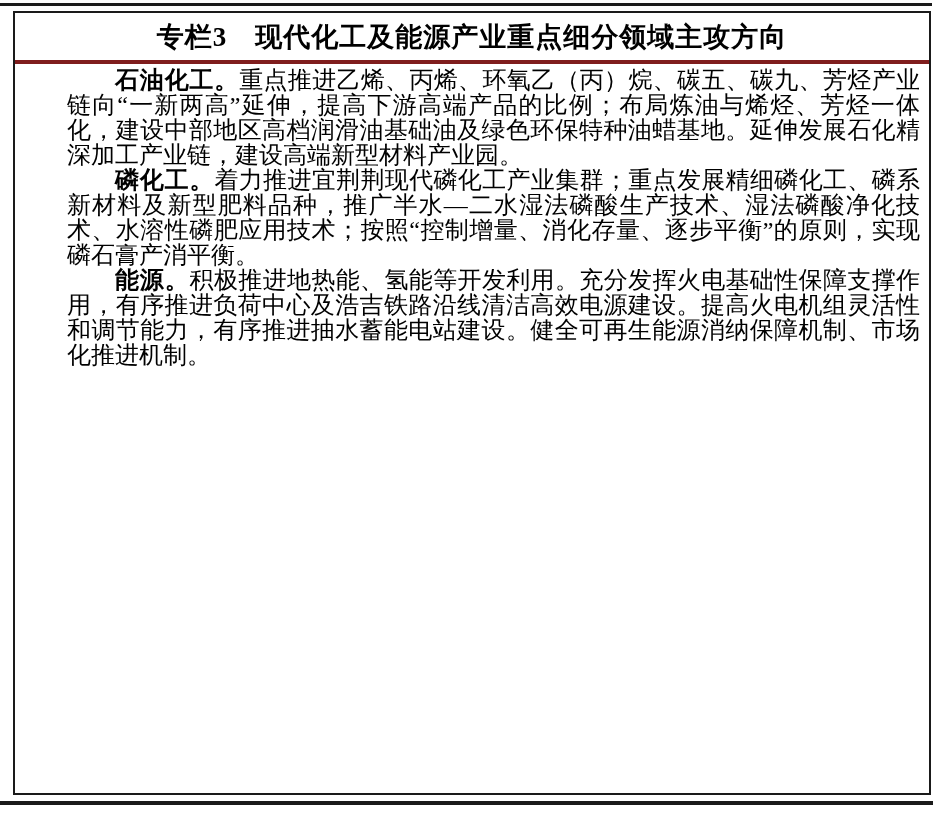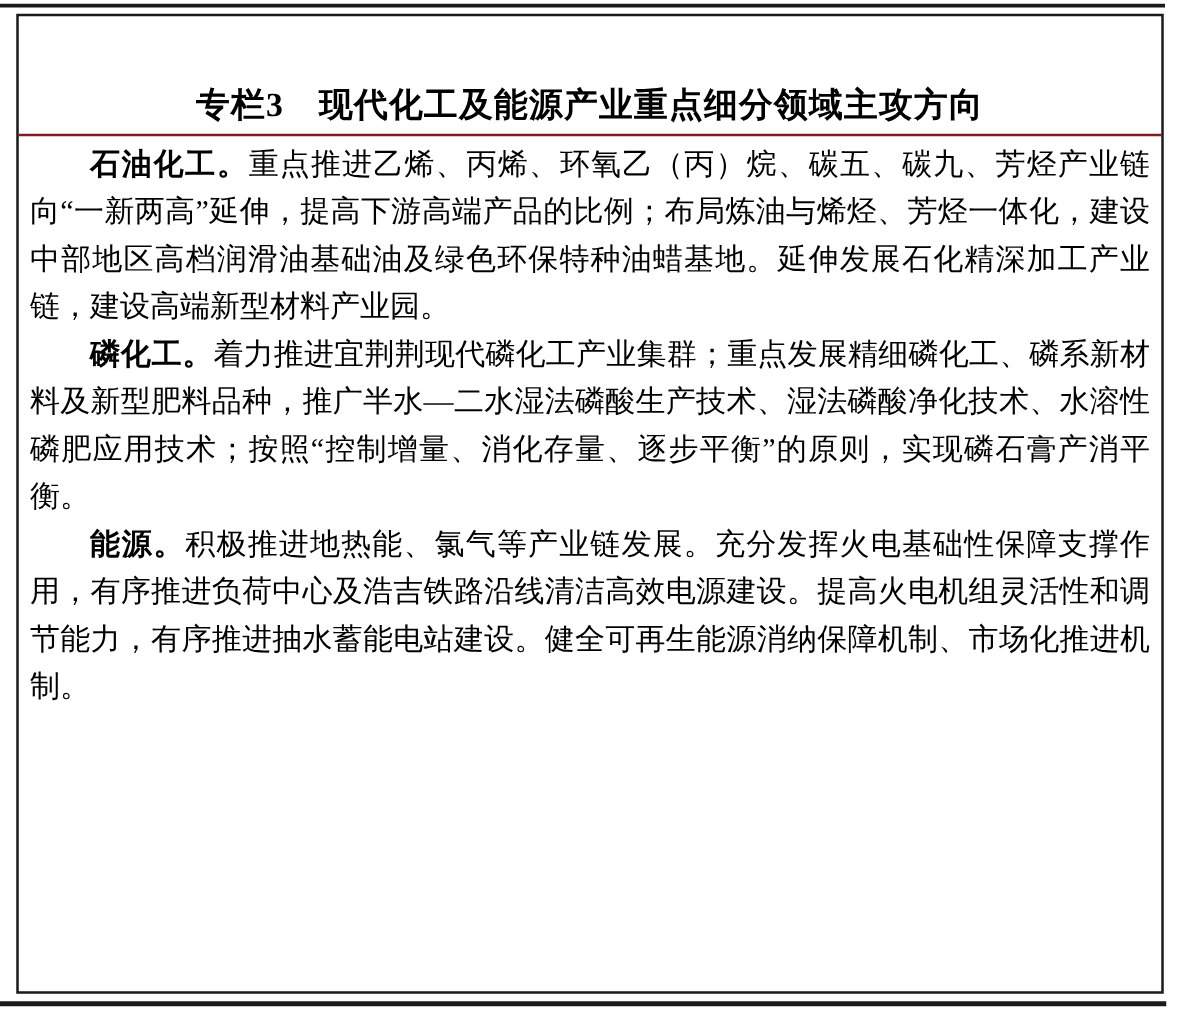--- a/index.html
+++ b/index.html
@@ -20,38 +20,38 @@
   .panel {
     position: absolute;
     left: 13px; top: 11px;
     width: 914px; height: 780px;
     border: 2px solid #1a1a1a;
     background: #ffffff;
     box-sizing: content-box;
   }
   .title-row {
     height: 47px;
-    border-bottom: 2px solid #7f1d1d;
+    border-bottom: 4px solid #7f1d1d;
     display: flex;
     align-items: center;
     justify-content: center;
-    margin-top: 47px;
   }
   .title-row span {
     font-size: 27px;
     font-weight: 700;
     letter-spacing: 1px;
     white-space: nowrap;
   }
   .panel-body {
     padding: 4px 9px 0 9px;
     font-size: 24px;
-    line-height: 38px;
+    line-height: 25px;
     text-align: justify;
     text-justify: inter-character;
+    margin-left: 43px;
   }
   .para {
     margin: 0;
     text-indent: 2em;
   }
   .para .lead {
     font-weight: 700;
     letter-spacing: 0.5px;
   }
 </style>
@@ -60,17 +60,17 @@
 
 <div class="rule top"></div>
 
 <div class="panel">
   <div class="title-row">
     <span>专栏3　现代化工及能源产业重点细分领域主攻方向</span>
   </div>
   <div class="panel-body">
     <p class="para"><span class="lead">石油化工。</span><span>重点推进乙烯、丙烯、环氧乙（丙）烷、碳五、碳九、芳烃产业链向“一新两高”延伸，提高下游高端产品的比例；布局炼油与烯烃、芳烃一体化，建设中部地区高档润滑油基础油及绿色环保特种油蜡基地。延伸发展石化精深加工产业链，建设高端新型材料产业园。</span></p>
     <p class="para"><span class="lead">磷化工。</span><span>着力推进宜荆荆现代磷化工产业集群；重点发展精细磷化工、磷系新材料及新型肥料品种，推广半水—二水湿法磷酸生产技术、湿法磷酸净化技术、水溶性磷肥应用技术；按照“控制增量、消化存量、逐步平衡”的原则，实现磷石膏产消平衡。</span></p>
-    <p class="para"><span class="lead">能源。</span><span>积极推进地热能、氯气等产业链发展。充分发挥火电基础性保障支撑作用，有序推进负荷中心及浩吉铁路沿线清洁高效电源建设。提高火电机组灵活性和调节能力，有序推进抽水蓄能电站建设。健全可再生能源消纳保障机制、市场化推进机制。</span></p>
+    <p class="para"><span class="lead">能源。</span><span>积极推进地热能、氢能等开发利用。充分发挥火电基础性保障支撑作用，有序推进负荷中心及浩吉铁路沿线清洁高效电源建设。提高火电机组灵活性和调节能力，有序推进抽水蓄能电站建设。健全可再生能源消纳保障机制、市场化推进机制。</span></p>
   </div>
 </div>
 
 <div class="rule bottom"></div>
 
 </body></html>

